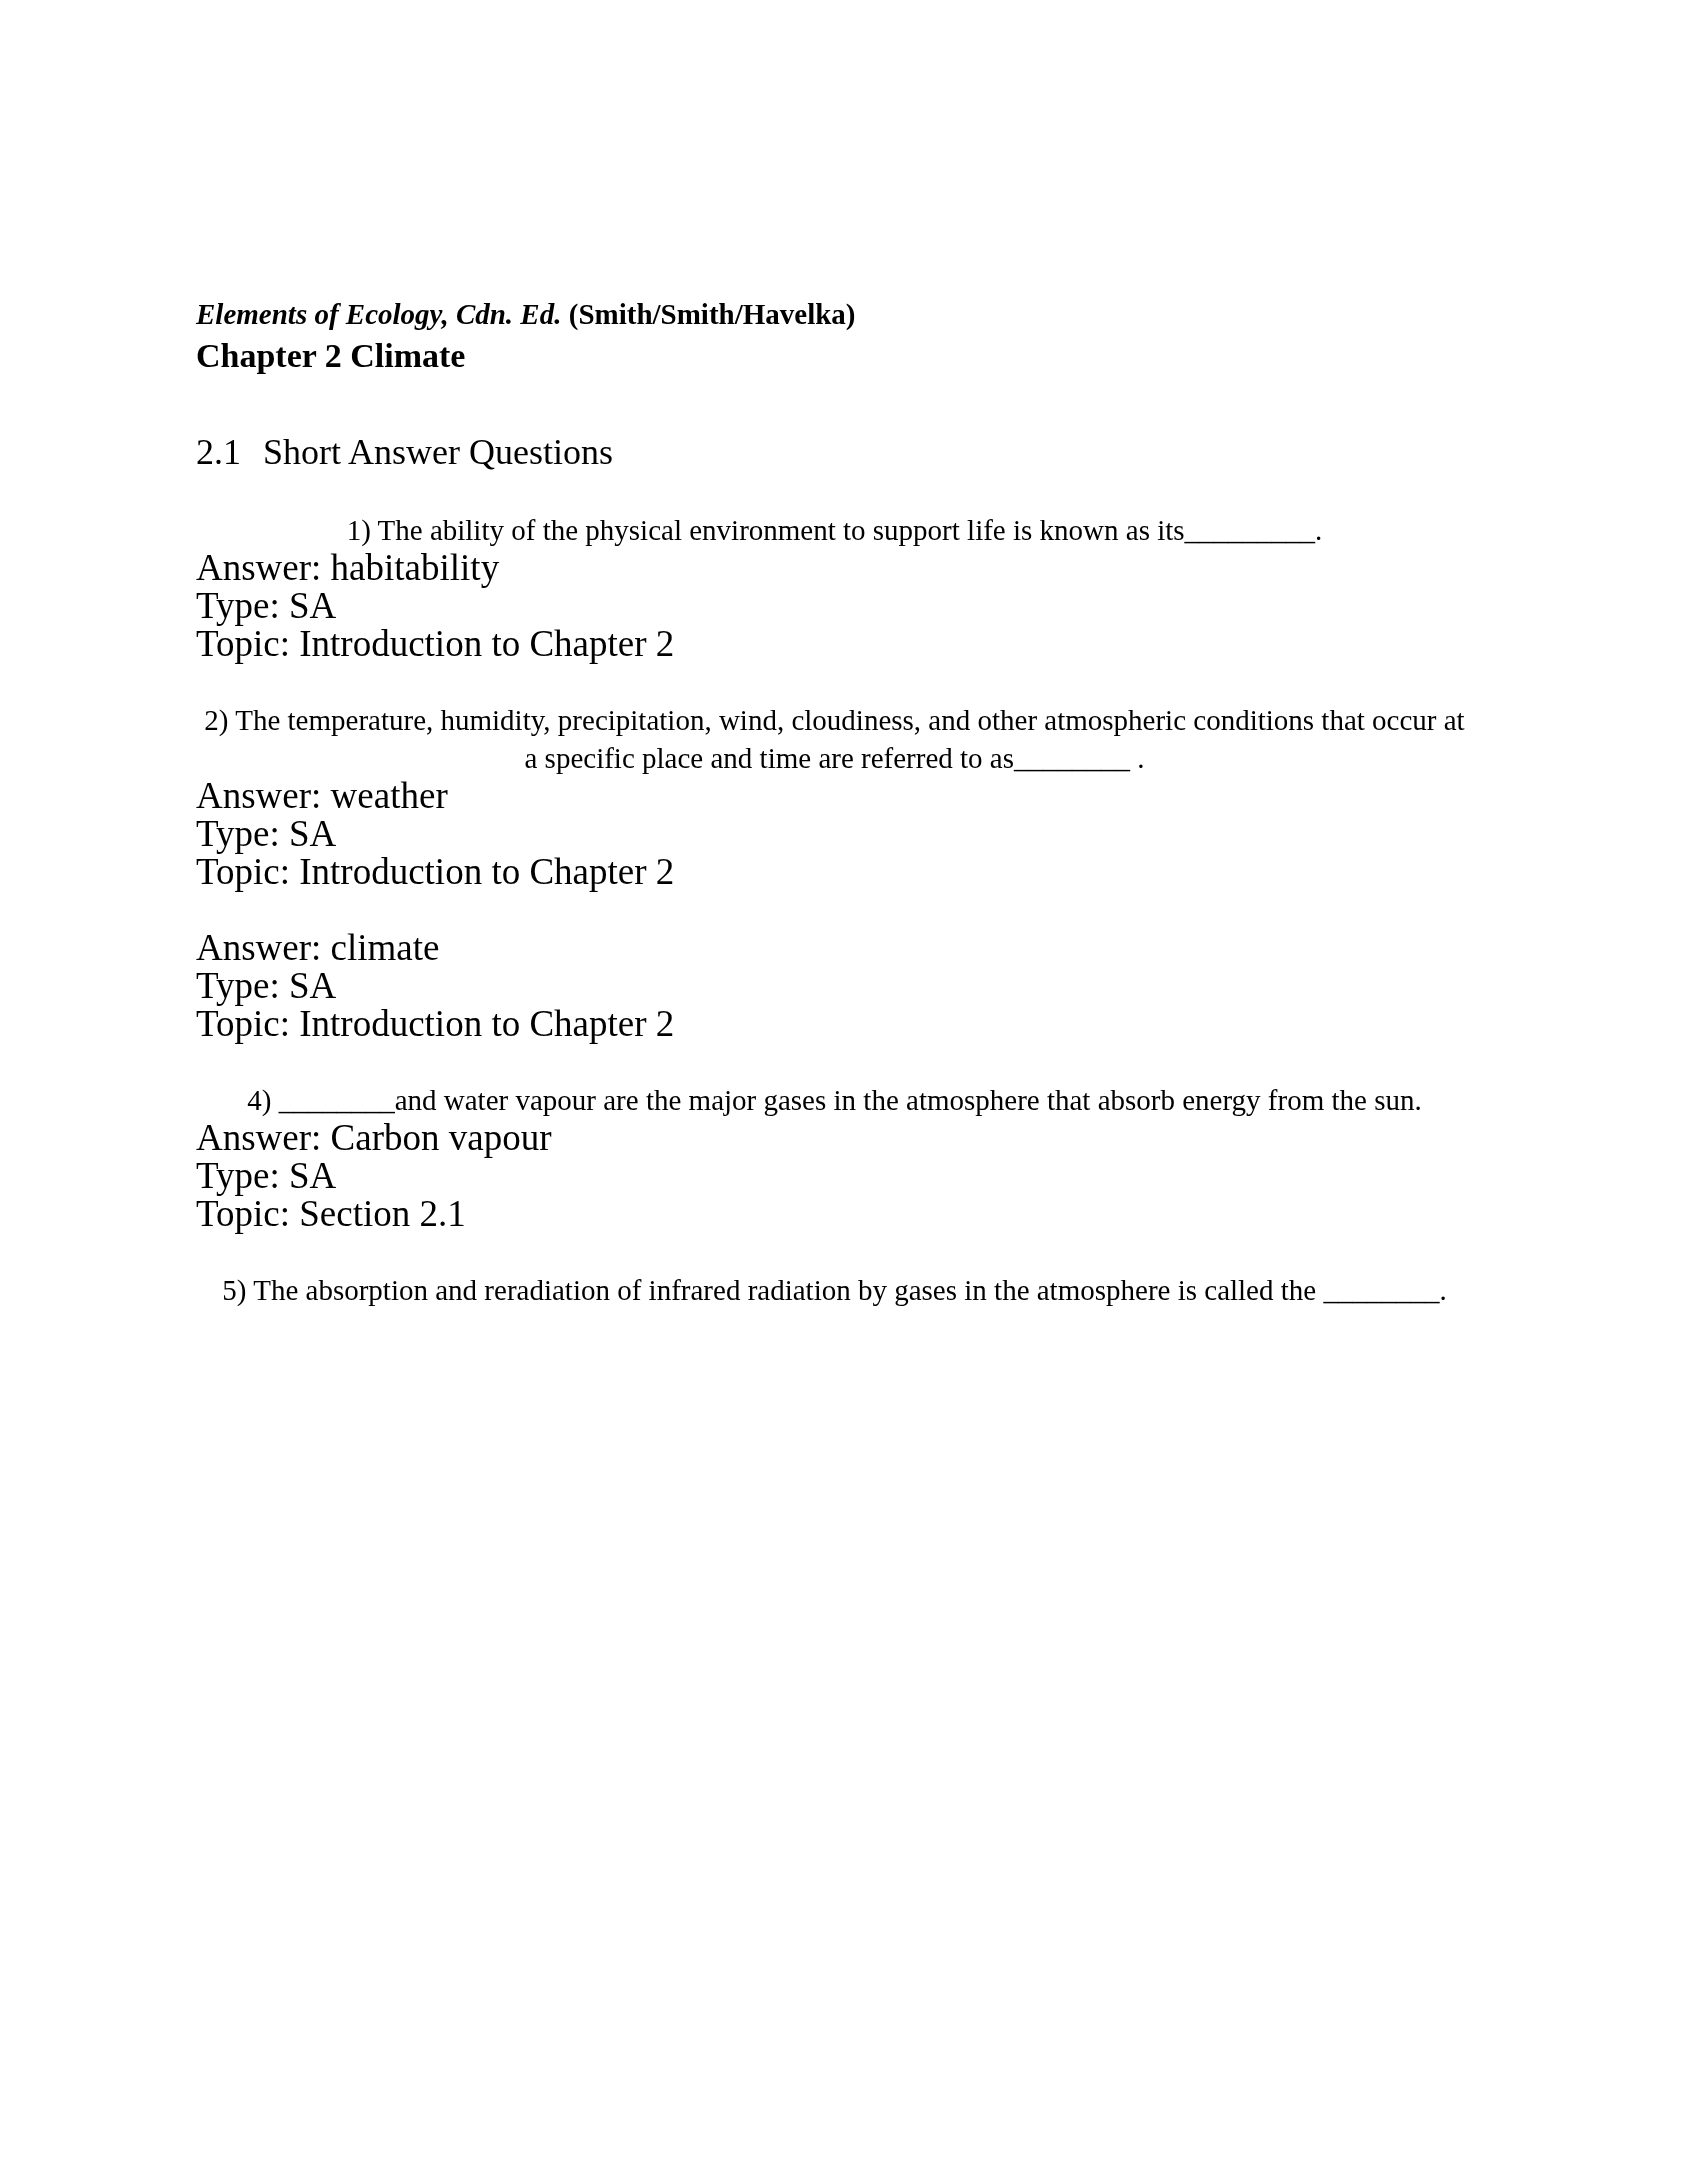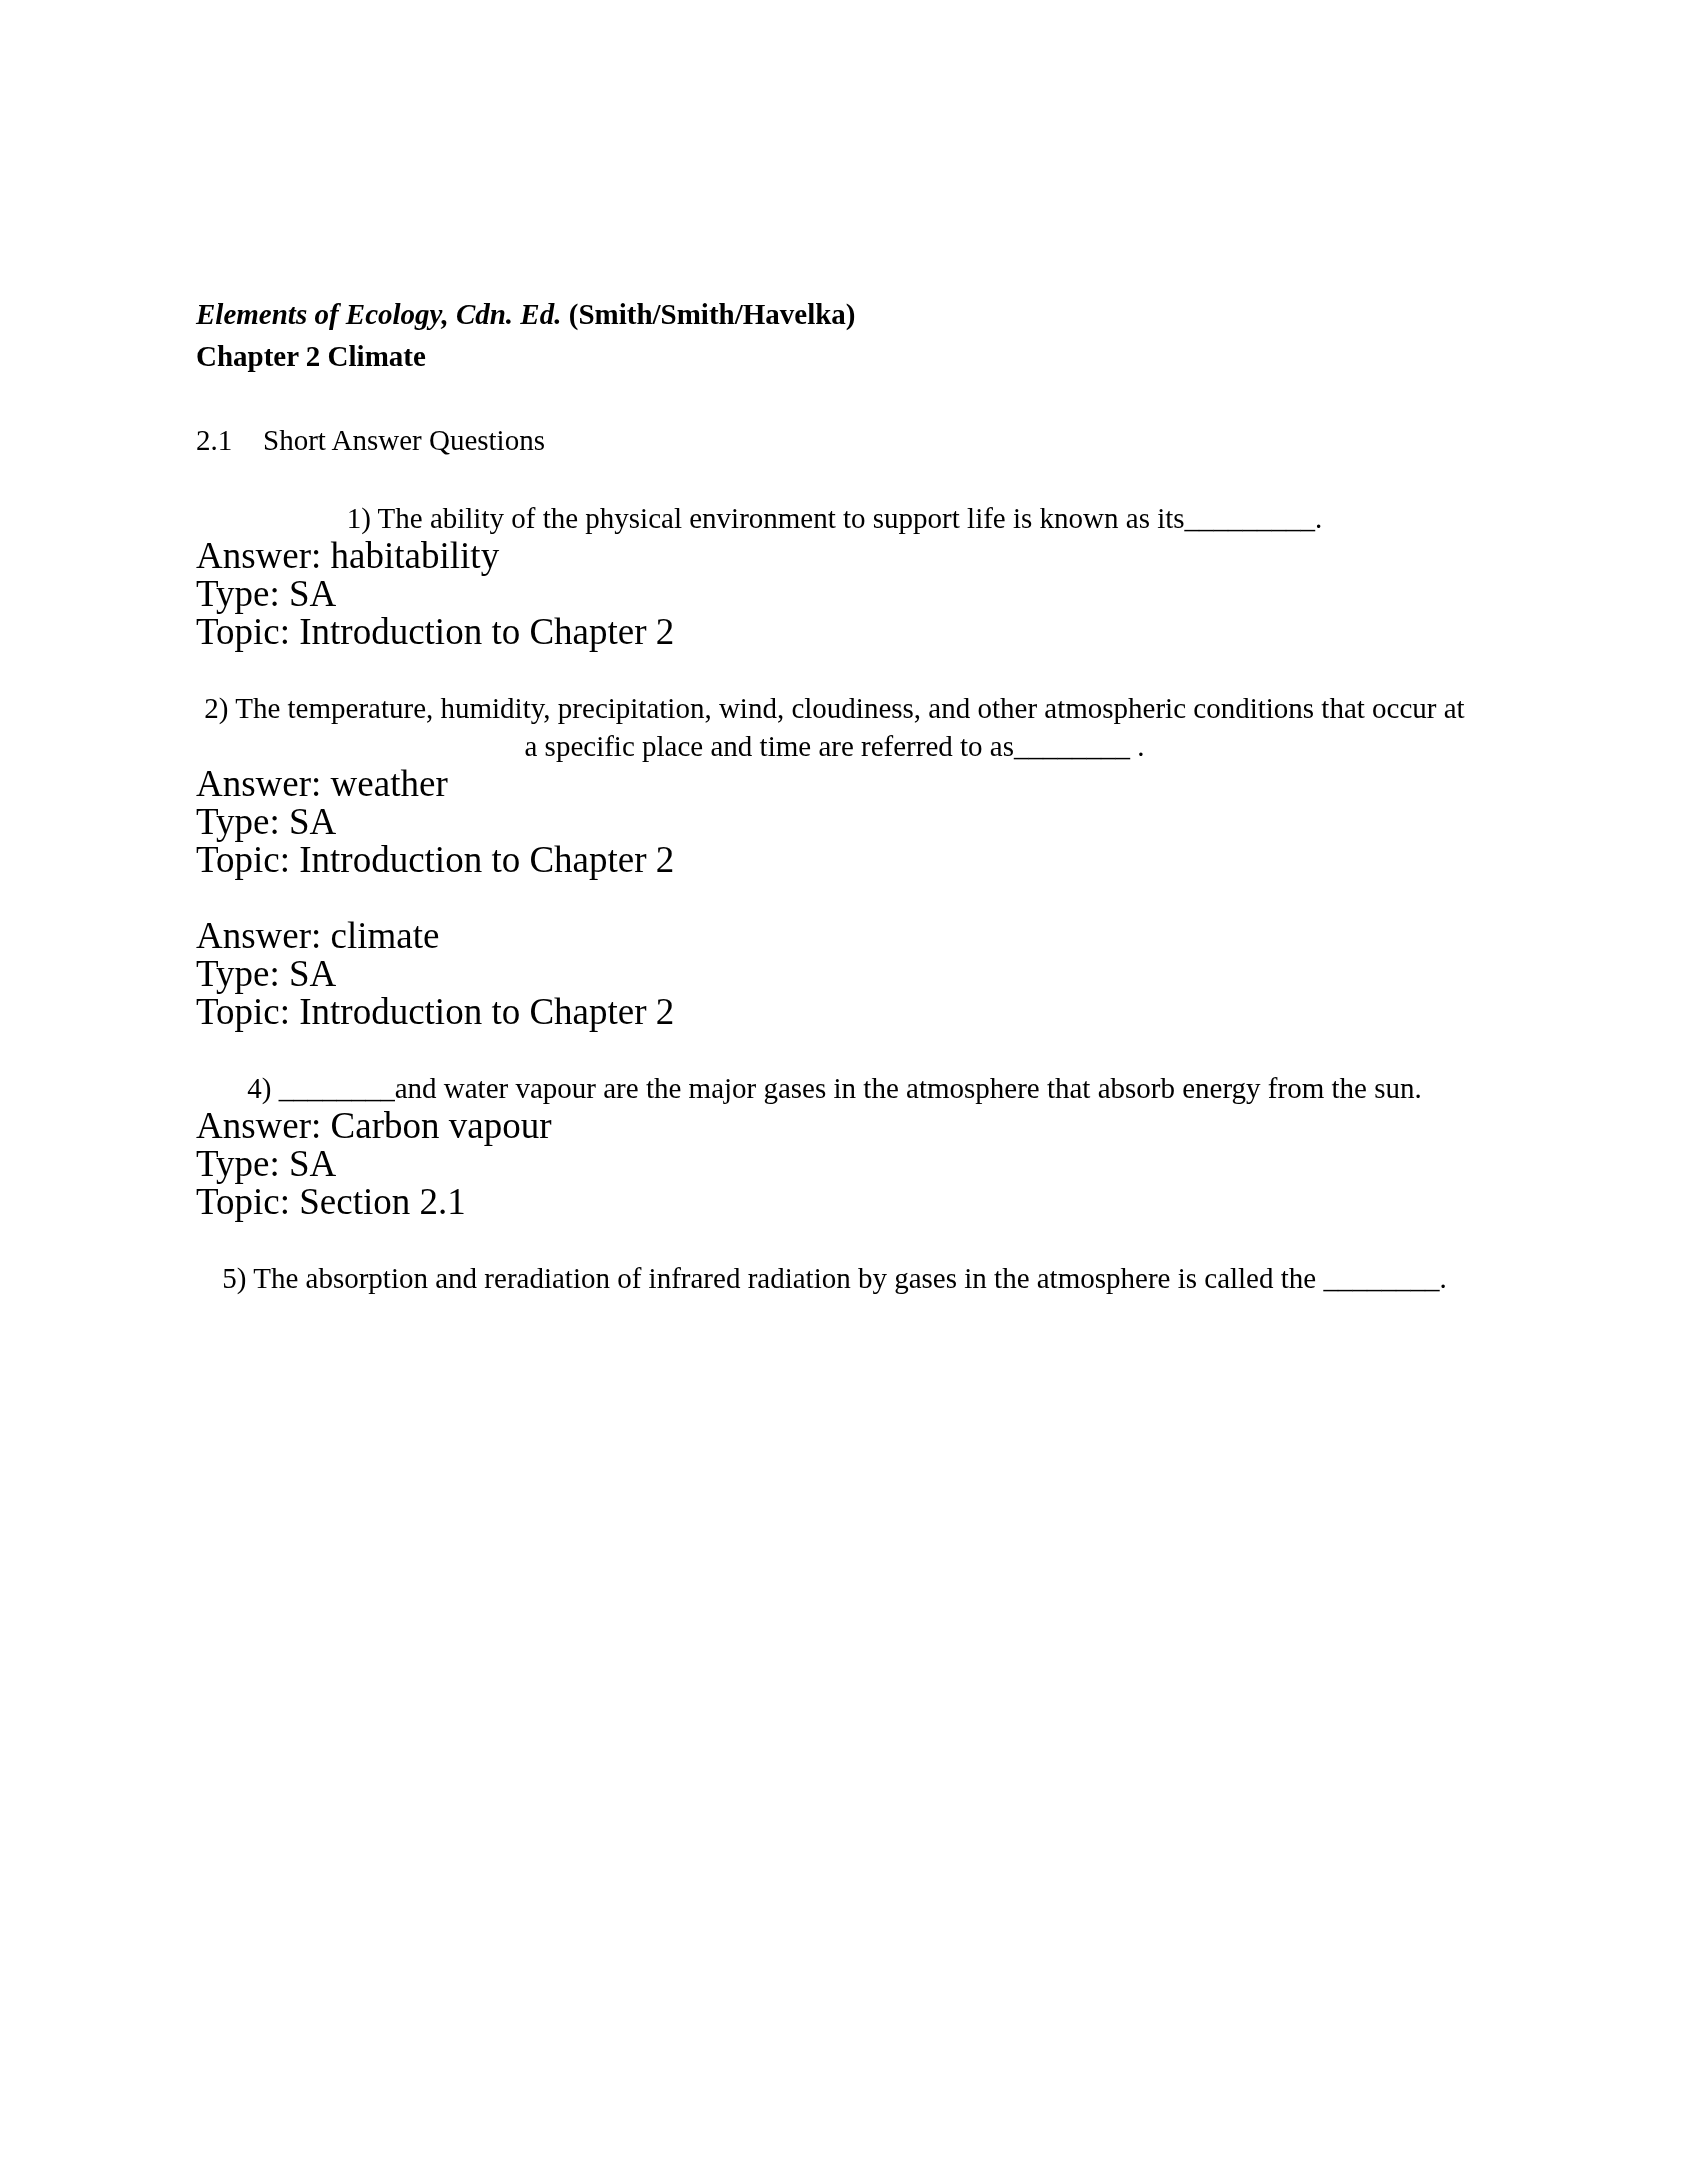--- a/index.html
+++ b/index.html
@@ -32,28 +32,28 @@
     line-height: 42px;
     font-weight: bold;
   }
   .title-line .book {
     font-style: italic;
   }
   .title-line .authors {
     font-style: normal;
   }
   .chapter-line {
-    font-size: 29px;
+    font-size: 34px;
     line-height: 42px;
     font-weight: bold;
   }
   .section-heading {
-    font-size: 29px;
+    font-size: 36px;
     line-height: 42px;
-    margin-top: 42px;
+    margin-top: 54px;
   }
   .section-heading .sec-num {
     display: inline-block;
     min-width: 67px;
   }
   .qblock {
     margin-top: 38px;
     font-size: 29px;
     line-height: 38px;
   }

